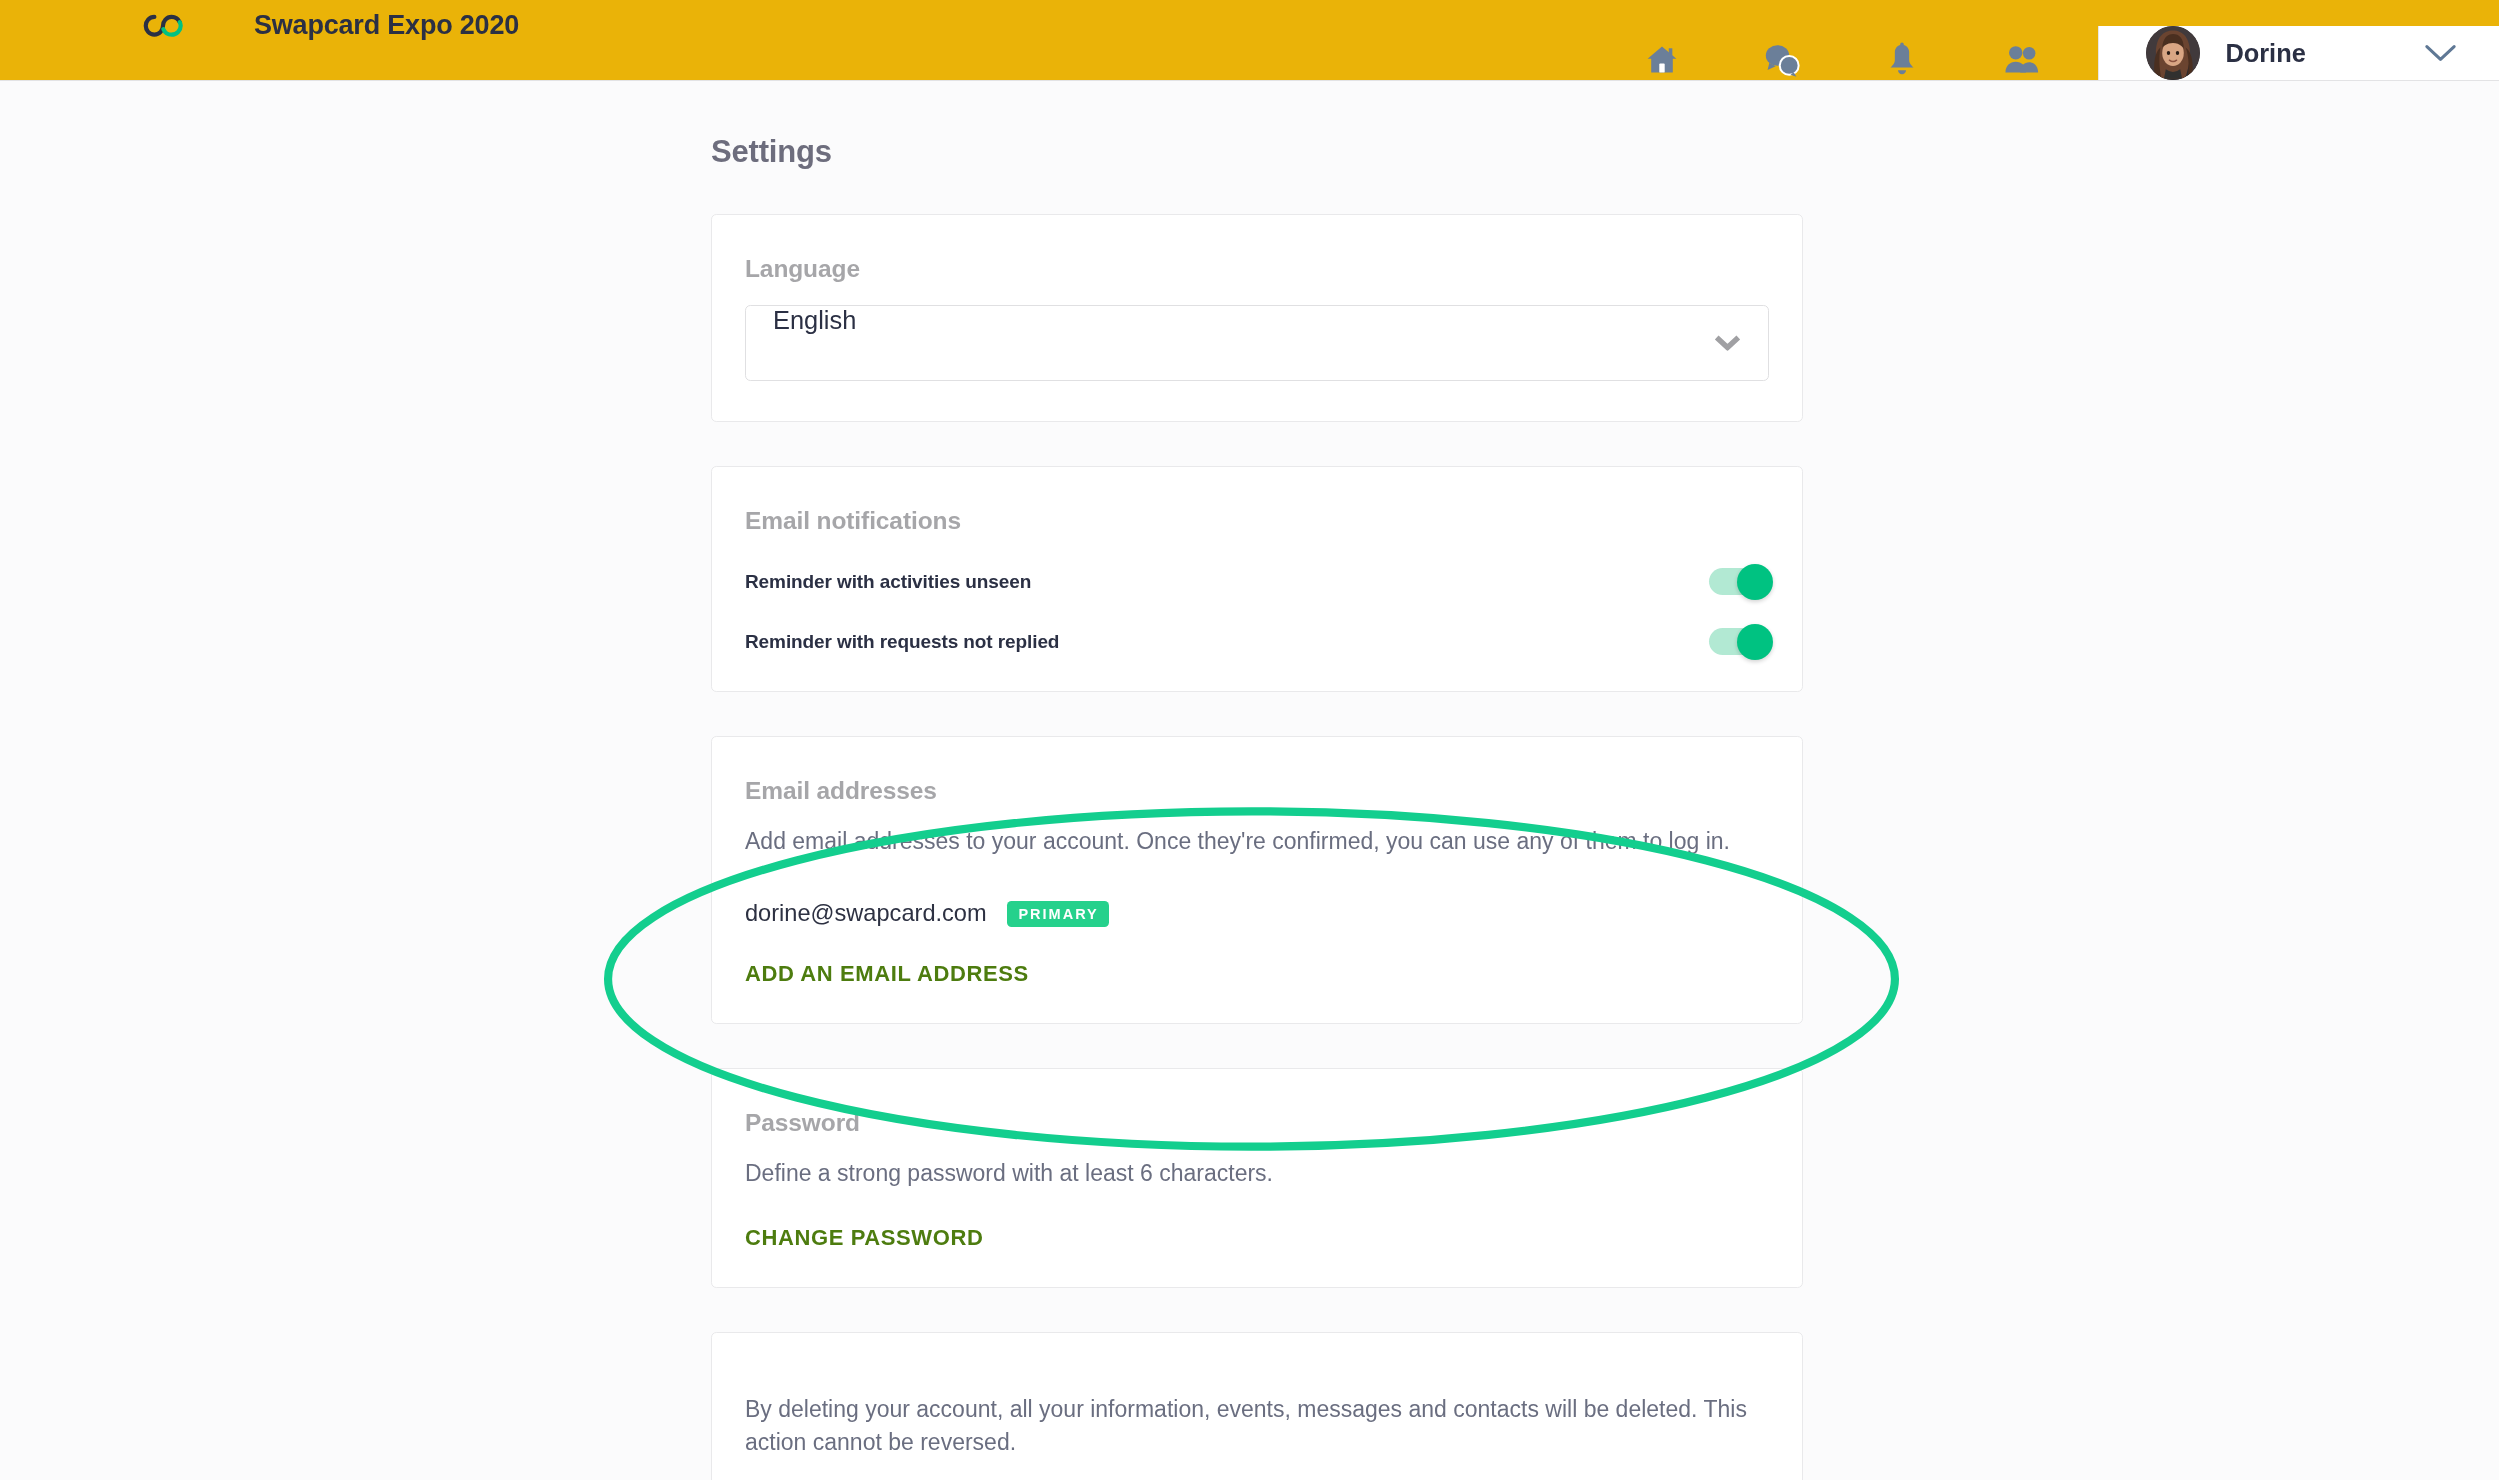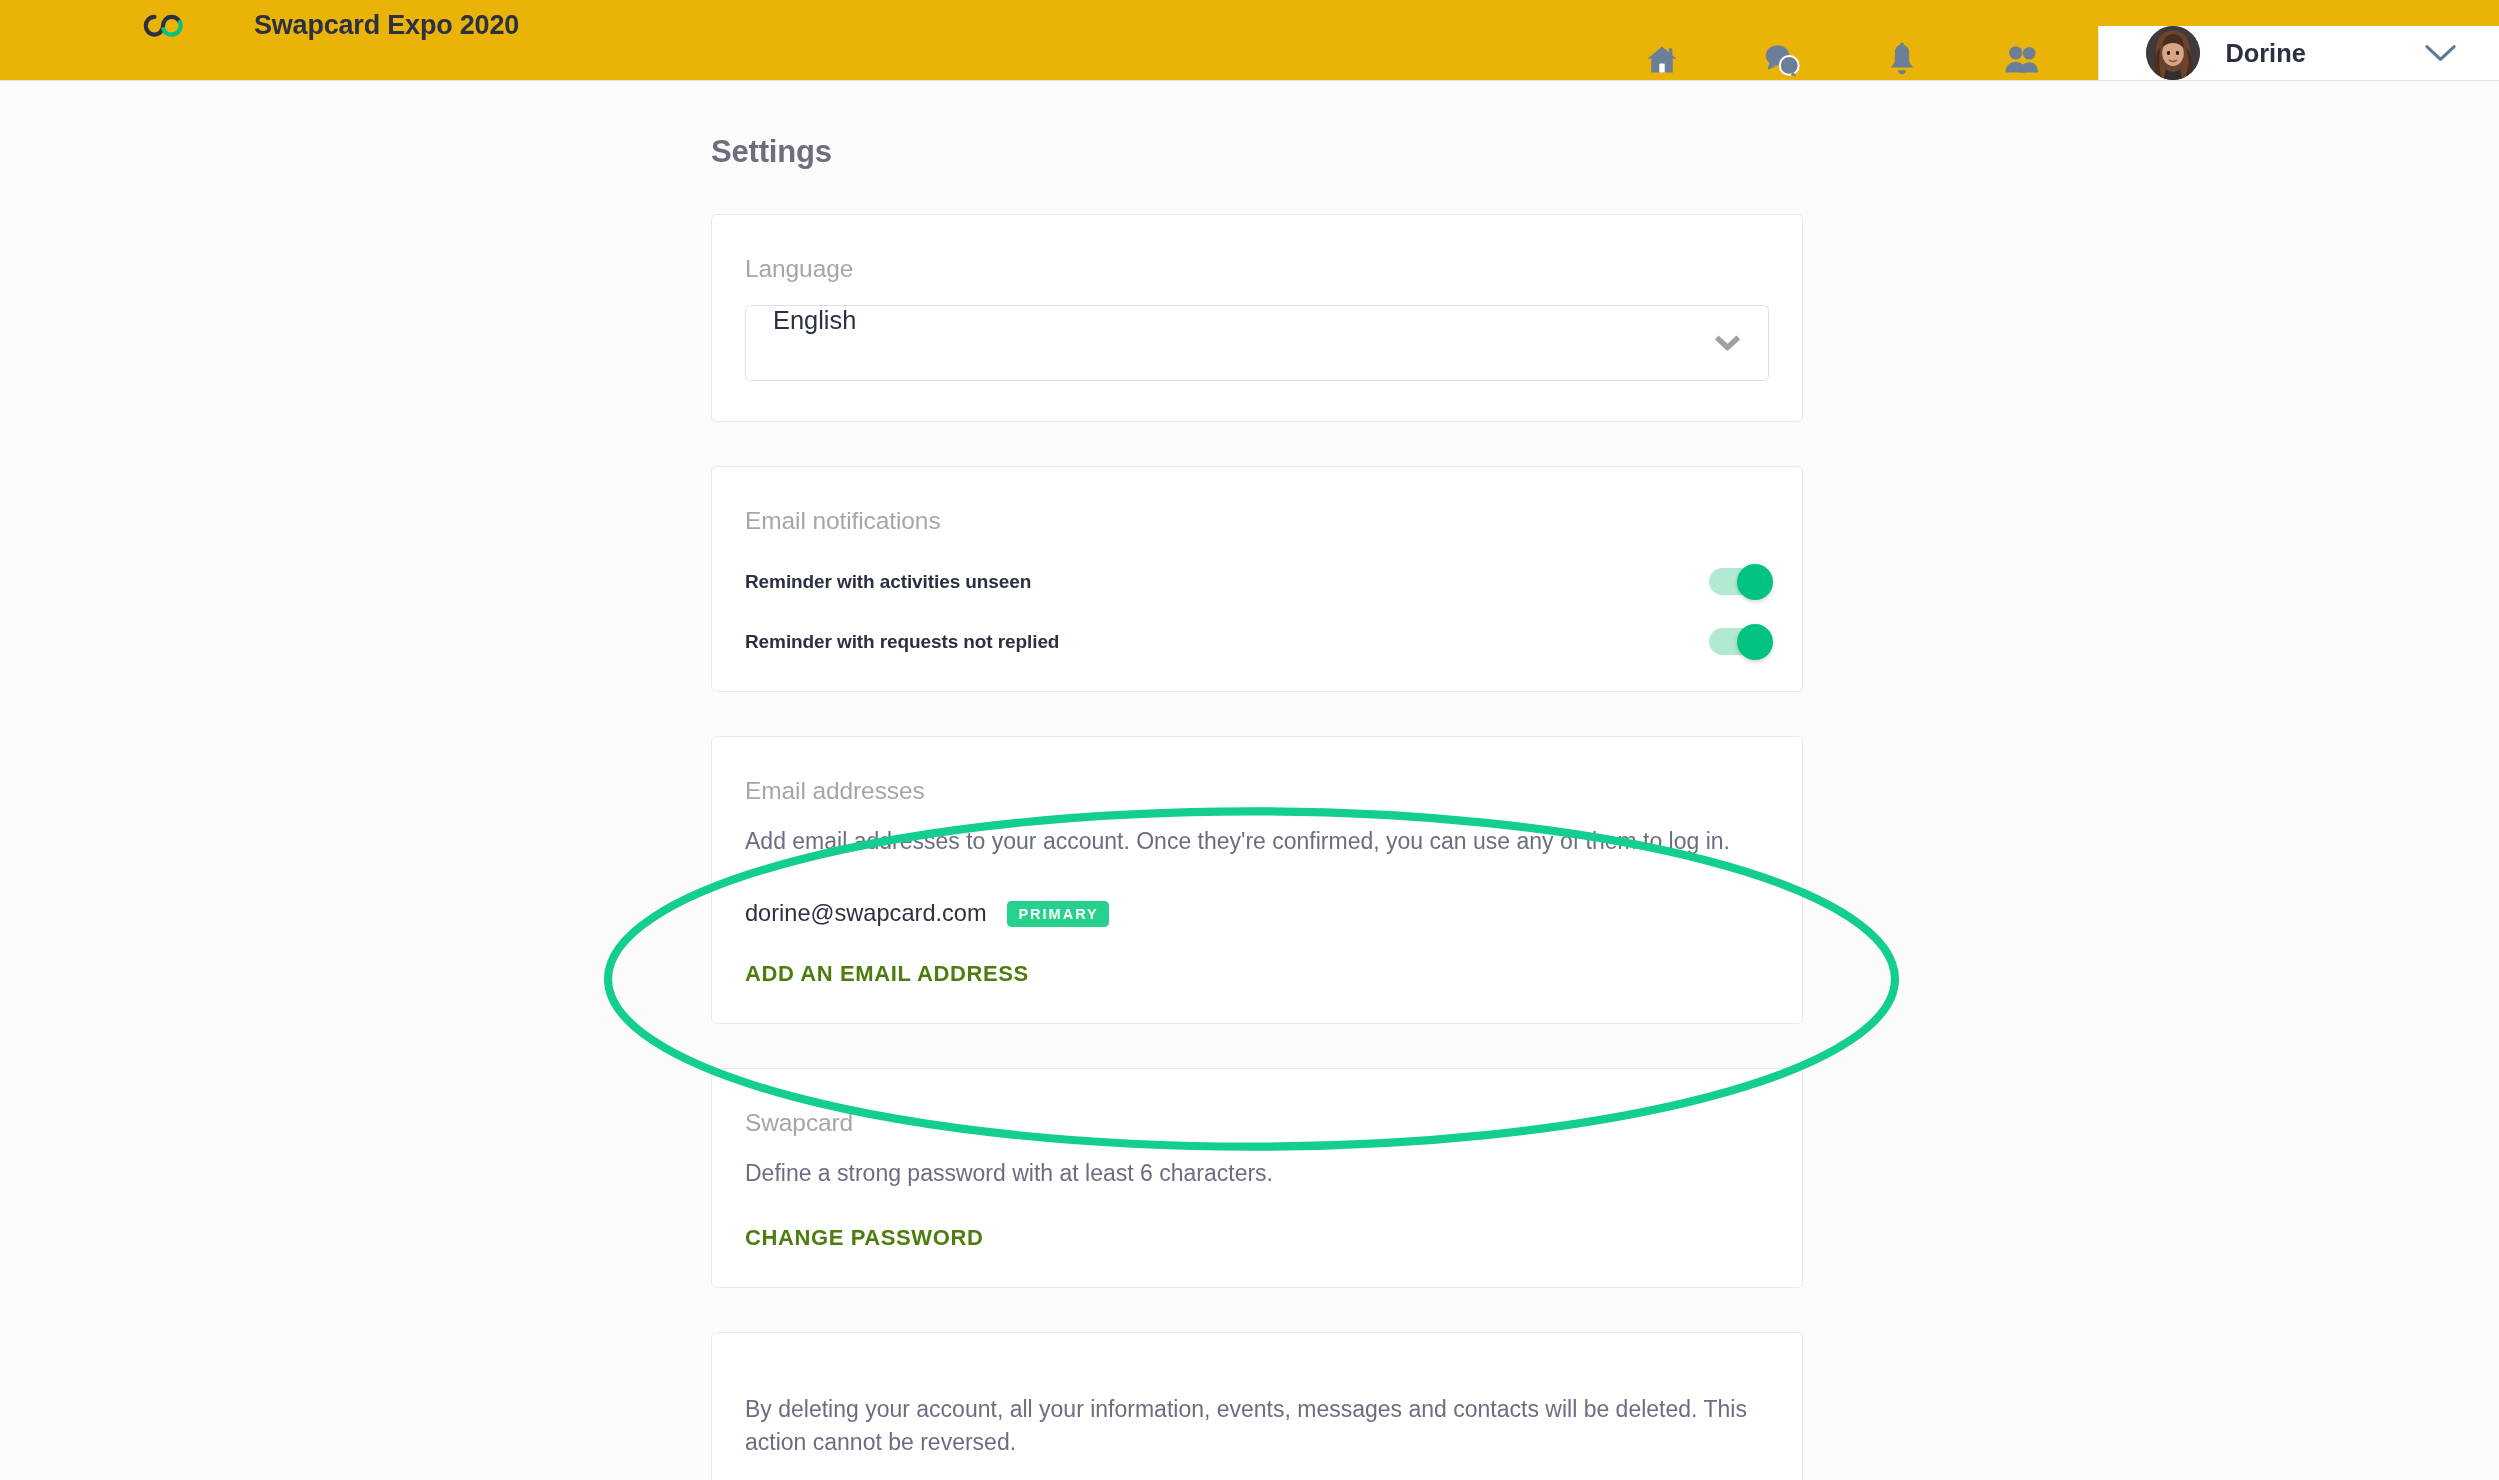--- a/index.html
+++ b/index.html
@@ -131,21 +131,21 @@
     background: #ffffff;
     border: 1.8px solid #e9e9eb;
     border-radius: 5.4px;
     margin-top: 44px;
     padding: 40px 33px 36px 33px;
   }
   .card.lang { padding-bottom: 40px; }
 
   .card-label {
     font-size: 24.5px;
-    font-weight: normal;
+    font-weight: bold;
     color: #a6a6a9;
     letter-spacing: -0.1px;
   }
 
   .card-desc {
     margin-top: 20px;
     font-size: 23px;
     line-height: 1.45;
     color: #6a6e80;
   }
@@ -381,21 +381,21 @@
       <div class="card-label">Email addresses</div>
       <div class="card-desc">Add email addresses to your account. Once they're confirmed, you can use any of them to log in.</div>
       <div class="email-row">
         <span class="email-addr">dorine@swapcard.com</span>
         <span class="badge-primary">PRIMARY</span>
       </div>
       <div class="link-action">ADD AN EMAIL ADDRESS</div>
     </div>
 
     <div class="card">
-      <div class="card-label">Swapcard</div>
+      <div class="card-label">Password</div>
       <div class="card-desc">Define a strong password with at least 6 characters.</div>
       <div class="link-action">CHANGE PASSWORD</div>
     </div>
 
     <div class="card">
       <div class="card-desc">By deleting your account, all your information, events, messages and contacts will be deleted. This action cannot be reversed.</div>
 
     </div>
 
   </div>

